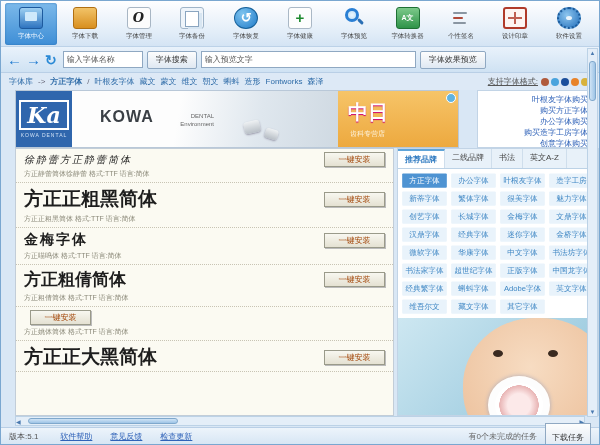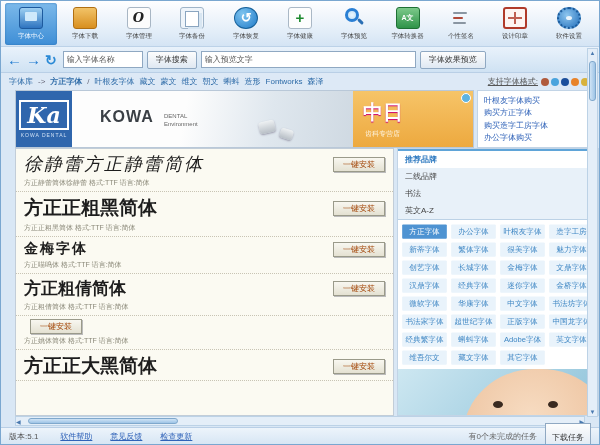--- a/index.html
+++ b/index.html
@@ -68,21 +68,21 @@
   
   .crumbbar { height:17px; display:flex; align-items:center; padding:0 8px; font-size:8px;
               background:#dde9f6; color:#2f6ca8; }
   .crumbbar .tok { margin-right:5px; cursor:pointer; white-space:nowrap; }
   .crumbbar .sep { margin-right:5px; color:#667; }
   .crumbbar .spacer { flex:1; }
   .fmt-label { color:#555; margin-right:3px;text-decoration:underline; }
   .fmt-dot { width:8px; height:8px; border-radius:50%; display:inline-block; margin-right:2px; cursor:pointer; }
 
   
-  .banner-row { height:58px; display:flex; padding:0 4px 0 14px; gap:3px; background:#d9e7f5; }
+  .banner-row { height:58px; display:flex; padding:0 4px 0 14px; gap:18px; background:#d9e7f5;text-align:right; }
   .banner { flex:1; display:flex; border:1px solid #b9c8d8; position:relative; overflow:hidden; cursor:pointer; }
   .banner-logo { width:56px; background:#2f66ad; color:#fff; display:flex; flex-direction:column;
                  align-items:center; justify-content:center; }
   .banner-logo .ka { font-family:"DejaVu Serif",serif; font-size:22px; font-weight:bold; font-style:italic;
                      border:2px solid #fff; padding:0 6px; line-height:1.2; }
   .banner-logo .cap { font-size:5px; margin-top:2px; color:#cfe0f5; letter-spacing:1px; }
   .banner-mid { flex:1; background:linear-gradient(100deg,#fdfdfd 40%, #dfe7ee 70%, #cfd9e2); position:relative; }
   .banner-mid .brand { position:absolute; left:28px; top:17px; font-size:16px; font-weight:bold; color:#3a3f45;
                        letter-spacing:1px; }
   .banner-mid .brand-sub { position:absolute; left:92px; top:22px; font-size:6px; color:#666; width:50px; line-height:1.3; }
@@ -98,33 +98,33 @@
   .links-panel { width:118px; background:#fff; border:1px solid #c2d4e6; padding:3px 6px;
                  display:flex; flex-direction:column; justify-content:space-around; }
   .plink { font-size:8px; color:#2f62b8; cursor:pointer; white-space:nowrap; }
 
   
   .content { display:flex; height:268px; padding-left:14px; background:#d9e7f5; gap:3px; }
   .font-list { flex:1; background:#fbfaf2; border:1px solid #c2cdd8; overflow:hidden; }
   .font-row { padding:3px 8px 1px 8px; border-bottom:1px dotted #c8c4b4; }
   .fr-top { display:flex; align-items:center; justify-content:space-between; }
   .fname { color:#1d1d1d; white-space:nowrap; overflow:hidden; }
-  .fname.s0 { font-family:Liberation Serif, serif; font-style:italic; font-size:18px; letter-spacing:2px; }
+  .fname.s0 { font-family:Liberation Serif, serif; font-style:italic; font-size:10px; letter-spacing:2px; }
   .fname.s1 { font-weight:bold; font-size:19px; }
   .fname.s2 { font-family:"DejaVu Serif",serif; font-weight:600; font-size:14px; letter-spacing:2px; }
   .fname.s3 { font-family:"DejaVu Serif",serif; font-weight:bold; font-size:17px; }
   .fname.s4 { font-family:"DejaVu Serif",serif; font-size:15px; letter-spacing:4px; }
   .fname.s5 { font-weight:bold; font-size:19px; }
-  .install-btn { width:52px; height:15px; font-size:8px; color:#a04000; background:linear-gradient(#f8f7f0,#e4e1d2);
+  .install-btn { width:61px; height:15px; font-size:8px; color:#a04000; background:linear-gradient(#f8f7f0,#e4e1d2);
                  border:1px solid #9a9a8a; box-shadow:1px 1px 0 #bbb; cursor:pointer; flex:none; margin-left:6px; }
   .fmeta { font-size:7px; color:#8a8878; margin-top:2px; padding-bottom:2px; }
 
   
   .sidebar { width:202px; display:flex; flex-direction:column; background:#fff; border:1px solid #c2d4e6; }
-  .tabs { display:flex; background:#e8f1f9; border-bottom:1px solid #bcd2e6;flex-direction:column; }
+  .tabs { display:flex; background:#e8f1f9; border-bottom:1px solid #bcd2e6; }
   .tab { font-size:8px; padding:3px 7px; color:#444; border-right:1px solid #cfdeec; cursor:pointer; white-space:nowrap; }
   .tab.active { background:#fff; color:#2f7ac0; font-weight:bold; border-top:2px solid #5fa4d8; }
   .cats { padding:4px 3px; display:grid; grid-template-columns:repeat(4,1fr); gap:3px 2px; }
   .cat { font-size:8px; color:#3f87c4; background:#e9f3fb; text-align:center; padding:2px 0; cursor:pointer;
          white-space:nowrap; overflow:hidden; border-radius:1px; transform:scale(.95); }
   .cat.active { background:#4e93d2; color:#fff; }
   .photo { flex:1; position:relative; background:linear-gradient(135deg,#cde7f1,#8fc3da); overflow:hidden; cursor:pointer; }
   .photo .face { position:absolute; width:150px; height:140px; right:-15px; top:0;
                  background:radial-gradient(circle at 45% 35%, #f7dcc2, #e9b890); border-radius:48%; }
   .photo .eye { position:absolute; width:10px; height:7px; background:#3a2a20; border-radius:50%; top:32px; }
@@ -284,22 +284,23 @@
       </div>
       <div class="banner-orange">
         <span class="big">中日</span>
         <span class="small">齿科专营店</span>
         <span class="banner-close"></span>
       </div>
     </div>
     <div class="links-panel">
       <span class="plink">叶根友字体购买</span>
       <span class="plink">购买方正字体</span>
+      <span class="plink">办公字体购买</span>
       <span class="plink">购买造字工房字体</span>
-      <span class="plink">办公字体购买</span>
+      <span class="plink">创意字体购买</span>
     </div>
   </div>
 
   <div class="content">
 
     <div class="font-list">
       <div class="font-row">
         <div class="fr-top">
           <span class="fname s0">徐静蕾方正静蕾简体</span>
           <button class="install-btn">一键安装</button>

